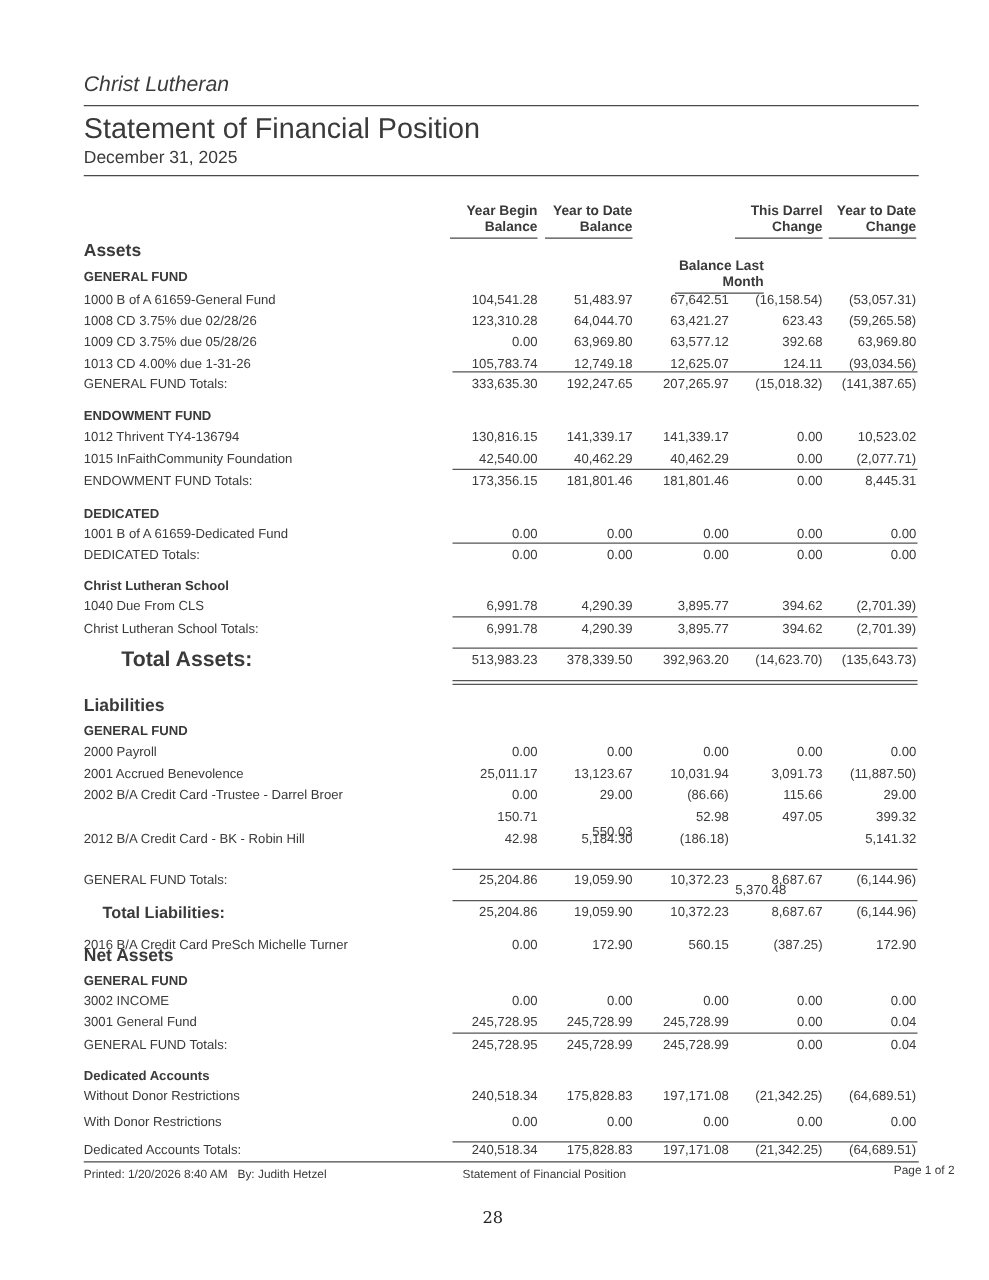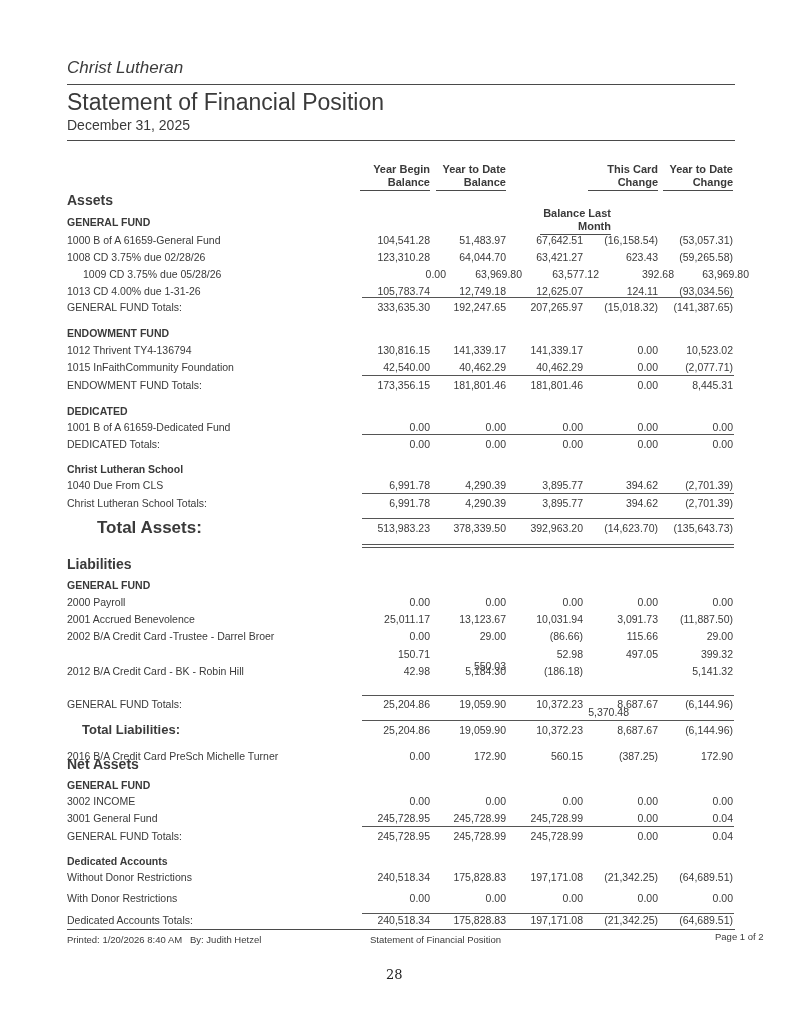--- a/index.html
+++ b/index.html
@@ -42,21 +42,21 @@
 </div>
 <div class="colhdr" style="left:436px;width:70px;">
   <div>Year to Date</div>
   <div>Balance</div>
 </div>
 <div class="colhdr" style="left:540px;width:71px;margin-top:44px;">
   <div>Balance Last</div>
   <div>Month</div>
 </div>
 <div class="colhdr" style="left:588px;width:70px;">
-  <div>This Card</div>
+  <div>This Darrel</div>
   <div>Change</div>
 </div>
 <div class="colhdr" style="left:663px;width:70px;">
   <div>Year to Date</div>
   <div>Change</div>
 </div>
 
 <div id="body-rows">
     <div class="row" style="top: 192px;">
       <span class="lbl sec">Assets</span>
@@ -73,21 +73,21 @@
       <span class="num" style="left: 586px;">(53,057.31)</span>
     </div>
     <div class="row" style="top: 249px;">
       <span class="lbl">1008  CD 3.75% due 02/28/26</span>
       <span class="num" style="left: 283px;">123,310.28</span>
       <span class="num" style="left: 359px;">64,044.70</span>
       <span class="num" style="left: 436px;">63,421.27</span>
       <span class="num" style="left: 511px;">623.43</span>
       <span class="num" style="left: 586px;">(59,265.58)</span>
     </div>
-    <div class="row" style="top: 266px; margin-left: 16px;">
+    <div class="row" style="top: 266px;">
       <span class="lbl">1009  CD 3.75% due 05/28/26</span>
       <span class="num" style="left: 283px;">0.00</span>
       <span class="num" style="left: 359px;">63,969.80</span>
       <span class="num" style="left: 436px;">63,577.12</span>
       <span class="num" style="left: 511px;">392.68</span>
       <span class="num" style="left: 586px;">63,969.80</span>
     </div>
     <div class="row" style="top: 283px;">
       <span class="lbl">1013  CD 4.00% due 1-31-26</span>
       <span class="num" style="left: 283px;">105,783.74</span>

